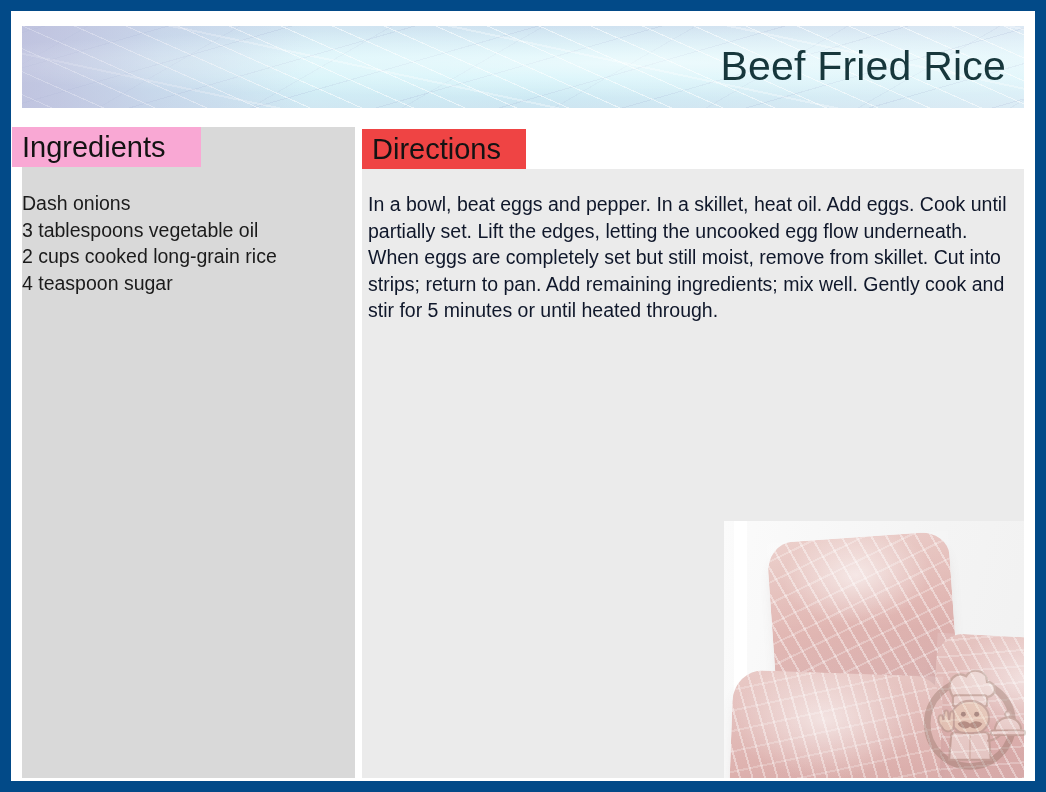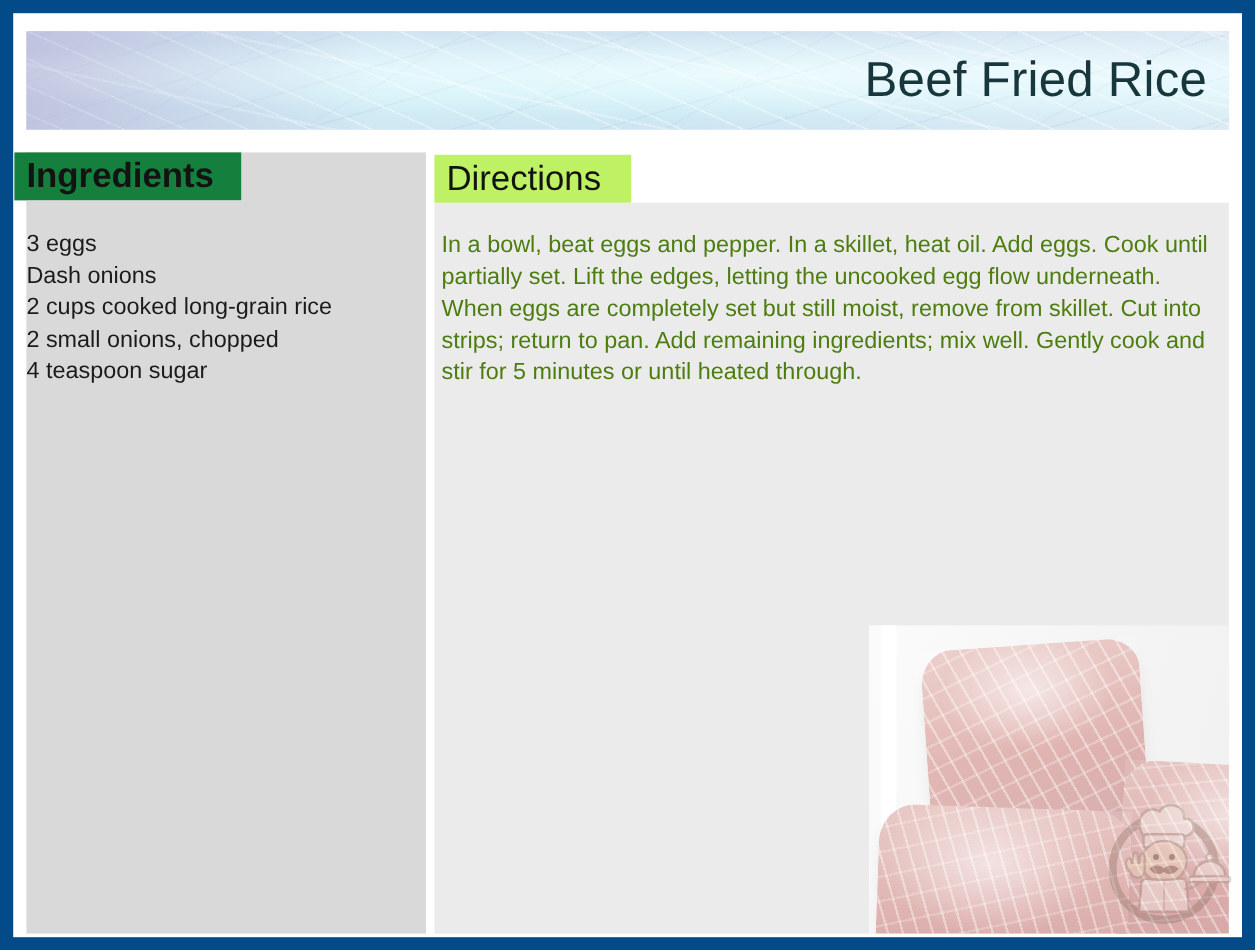--- a/index.html
+++ b/index.html
@@ -98,29 +98,28 @@
     padding-left: 10px;
     font-size: 29px;
     color: #131313;
     line-height: 1;
   }
   #ingredients-head {
     left: 12px;
     top: 127px;
     width: 189px;
     height: 40px;
-    background: #15803d;
-    font-weight: bold;
+    background: #f9a8d4;
   }
   #directions-head {
     left: 362px;
     top: 129px;
     width: 164px;
     height: 40px;
-    background: #bef264;
+    background: #ef4444;
   }
 
   
   .panel {
     position: absolute;
     box-sizing: border-box;
   }
   #ingredients-panel {
     left: 22px;
     top: 167px;
@@ -158,21 +157,21 @@
   #ingredients-list .ing-line {
     white-space: normal;
   }
   #directions-text {
     position: absolute;
     left: 368px;
     top: 191px;
     width: 652px;
     font-size: 19.5px;
     line-height: 26.6px;
-    color: #4d7c0f;
+    color: #0f172a;
   }
 
   
   #beef-photo {
     position: absolute;
     left: 362px;
     top: 352px;
     width: 436px;
     height: 420px;
     overflow: hidden;
@@ -276,24 +275,23 @@
     <div class="sheen"></div>
     <div id="slide-title">Beef Fried Rice</div>
   </div>
 
   <div id="ingredients-head-fill"></div>
   <div class="col-head" id="ingredients-head">
     <span>Ingredients</span>
   </div>
   <div class="panel" id="ingredients-panel"></div>
   <div id="ingredients-list">
-    <div class="ing-line">3 eggs</div>
     <div class="ing-line">Dash onions</div>
+    <div class="ing-line">3 tablespoons vegetable oil</div>
     <div class="ing-line">2 cups cooked long-grain rice</div>
-    <div class="ing-line">2 small onions, chopped</div>
     <div class="ing-line">4 teaspoon sugar</div>
   </div>
 
   <div class="col-head" id="directions-head">
     <span>Directions</span>
   </div>
   <div class="panel" id="directions-panel">
 
     <div id="beef-photo">
       <div class="photo-bg"></div>

